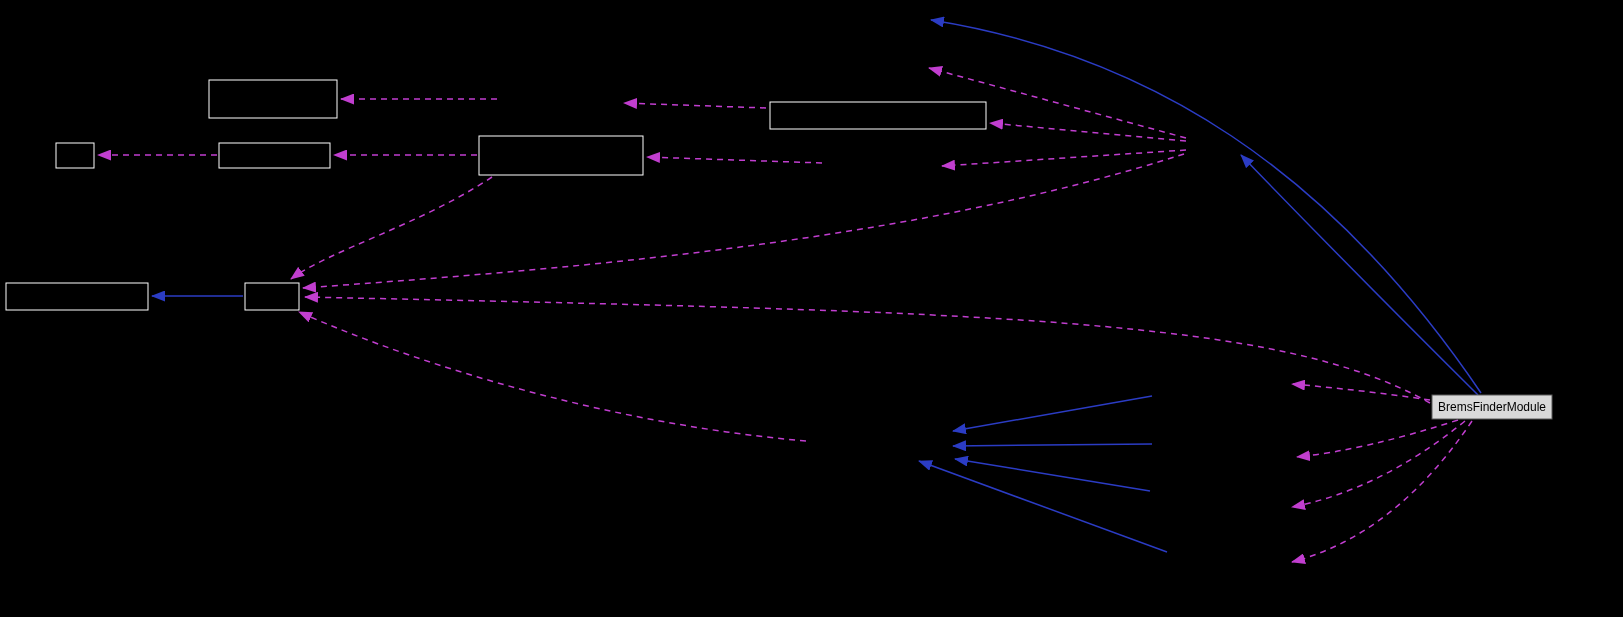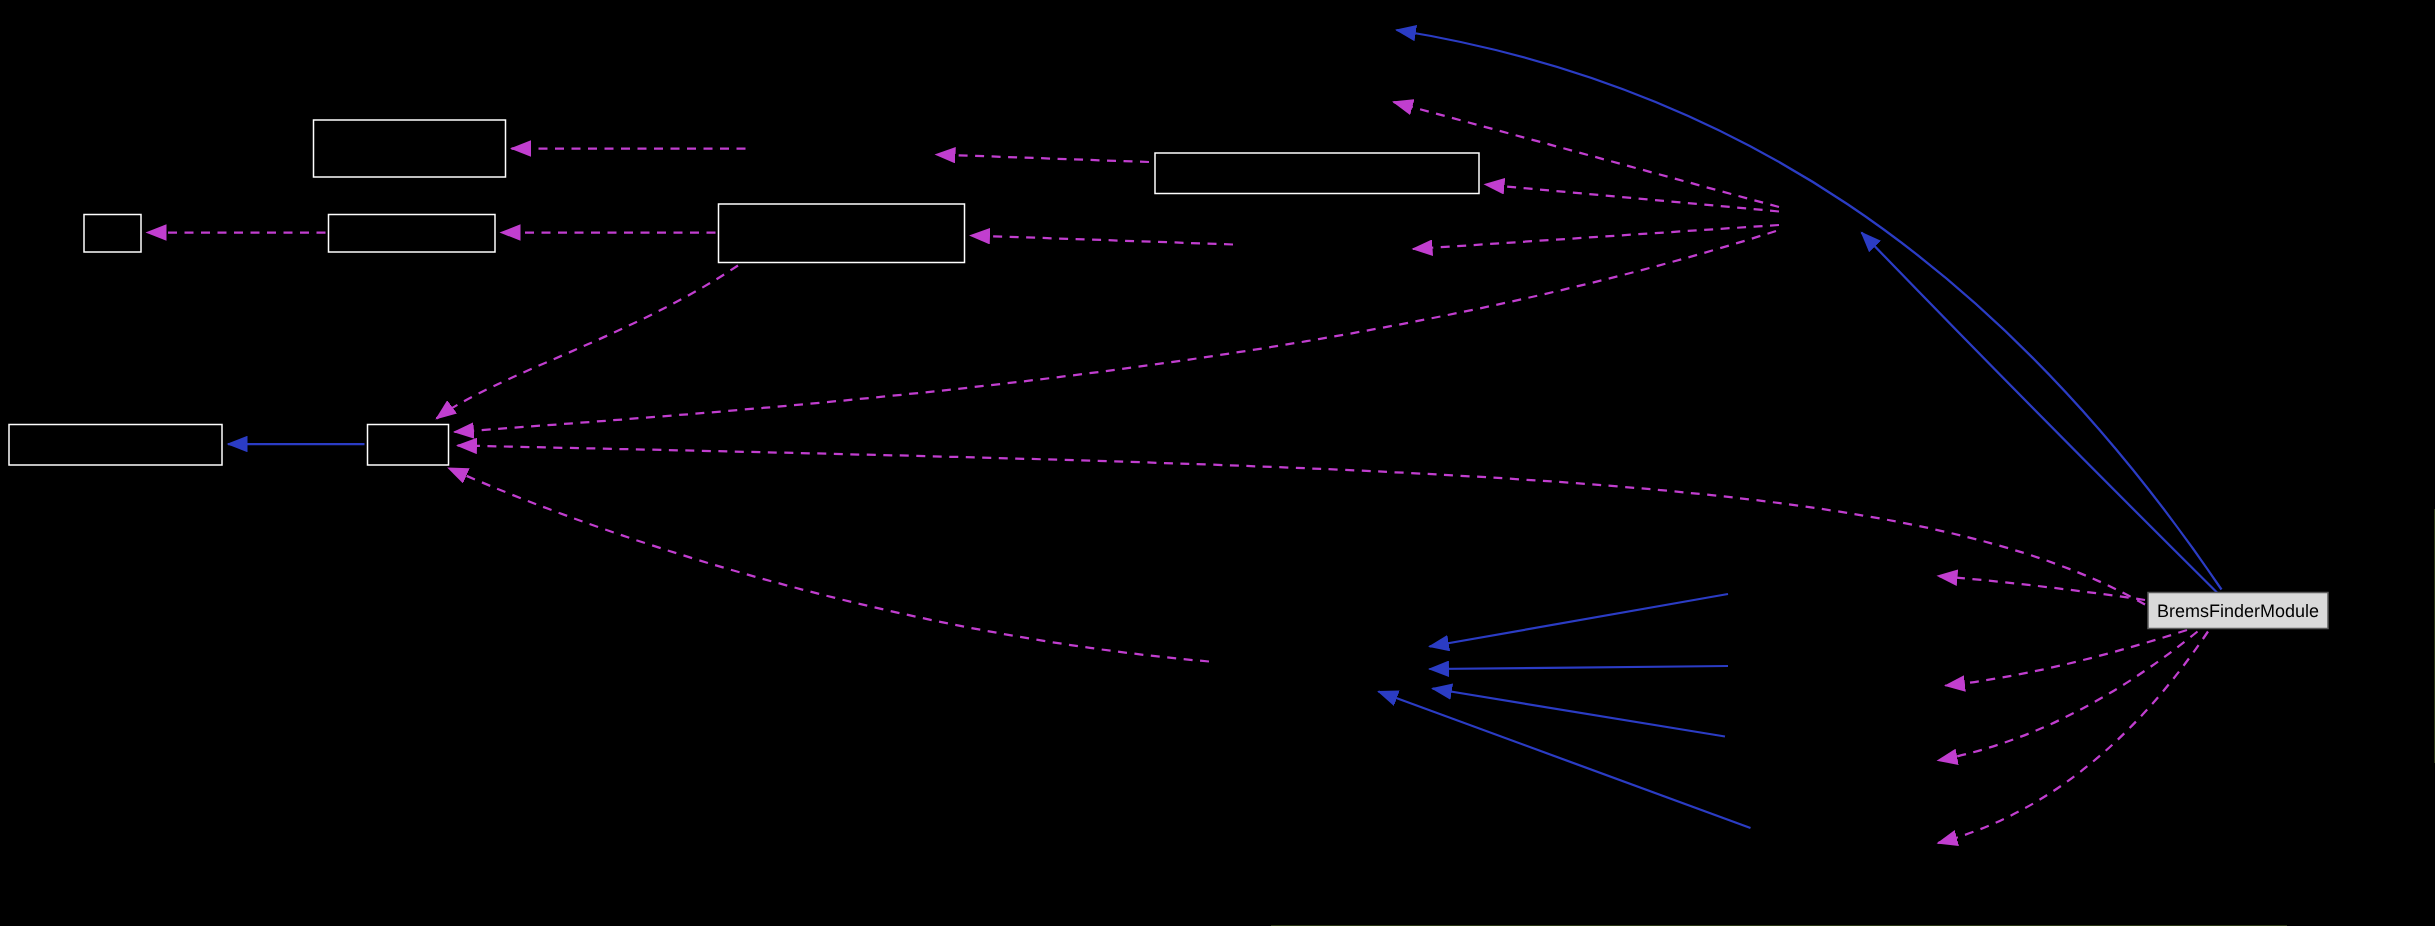--- a/index.html
+++ b/index.html
@@ -8,21 +8,21 @@
     background: #000000;
     width: 1623px;
     height: 617px;
     overflow: hidden;
     font-family: "Liberation Sans", sans-serif;
   }
   .canvas {
     position: relative;
     width: 1623px;
     height: 617px;
-    background: #bef264;
+    background: #d946ef;
   }
   #graph {
     display: block;
   }
   #graph text.node-label {
     font-family: "Liberation Sans", sans-serif;
     font-size: 12px;
   }
 </style>
 </head>

